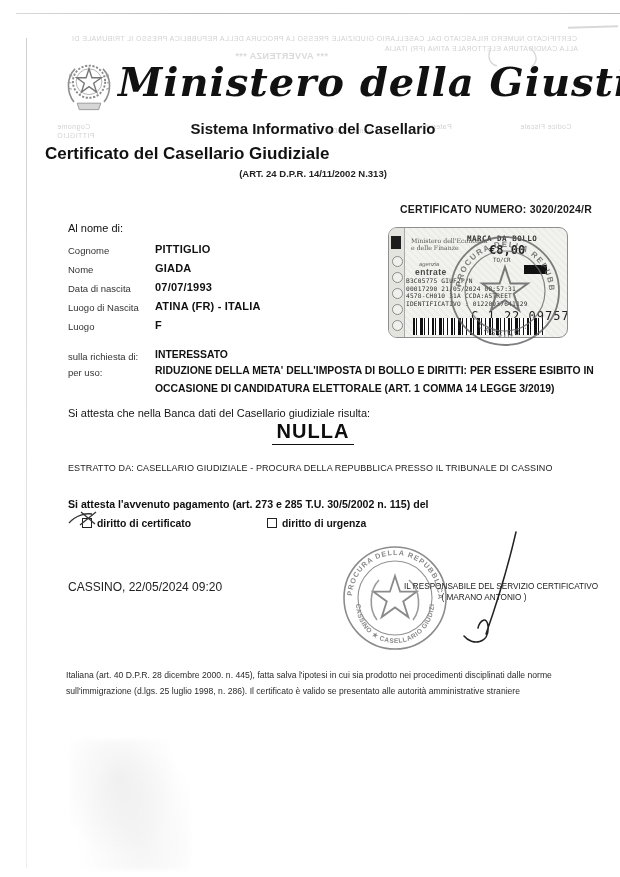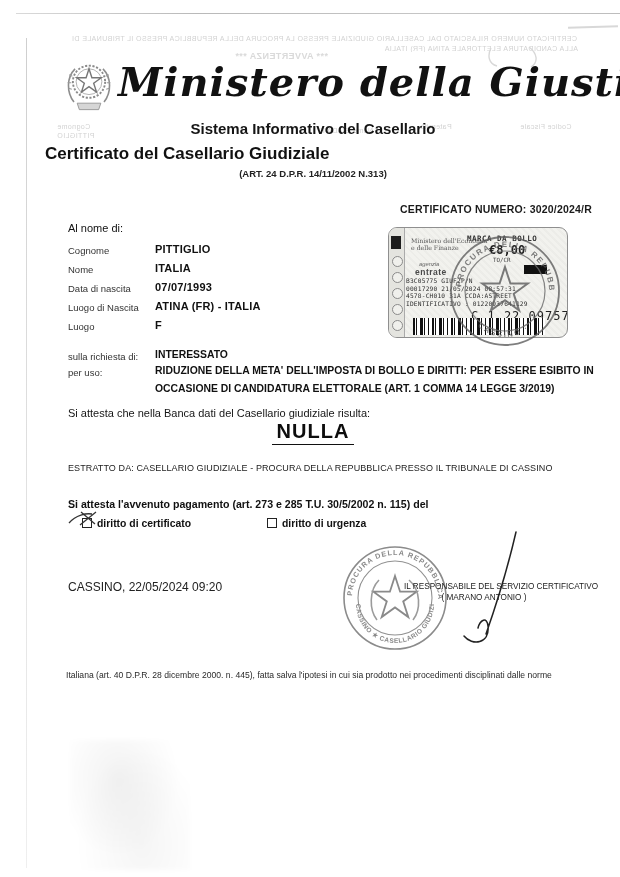--- a/index.html
+++ b/index.html
@@ -139,21 +139,21 @@
   <text font-size="7.5" font-weight="bold" fill="#5c5c5c" letter-spacing="2" font-family="Liberation Sans,sans-serif">
     <textPath href="#arcBotS" startOffset="24">· CASSINO ·</textPath>
   </text>
   <polygon points="58,34 63.4,50.6 80.8,50.6 66.7,60.8 72.1,77.4 58,67.2 43.9,77.4 49.3,60.8 35.2,50.6 52.6,50.6" fill="none" stroke="#5c5c5c" stroke-width="2"></polygon>
 </svg>
 
 <div class="abs intro">Al nome di:</div>
 <div class="abs flabel" style="top:245px;">Cognome</div>
 <div class="abs fvalue" style="top:243px;">PITTIGLIO</div>
 <div class="abs flabel" style="top:264px;">Nome</div>
-<div class="abs fvalue" style="top:262px;">ITALIA</div>
+<div class="abs fvalue" style="top:262px;">GIADA</div>
 <div class="abs flabel" style="top:283px;">Data di nascita</div>
 <div class="abs fvalue" style="top:281px;">07/07/1993</div>
 <div class="abs flabel" style="top:302px;">Luogo di Nascita</div>
 <div class="abs fvalue" style="top:300px;">ATINA (FR) - ITALIA</div>
 <div class="abs flabel" style="top:321px;">Luogo</div>
 <div class="abs fvalue" style="top:319px;">F</div>
 
 <div class="abs rlabel" style="top:351px;">sulla richiesta di:</div>
 <div class="abs rvalue" style="top:349px;">INTERESSATO</div>
 <div class="abs rlabel" style="top:367px;">per uso:</div>
@@ -200,13 +200,14 @@
   <div class="nowrap">IL RESPONSABILE DEL SERVIZIO CERTIFICATIVO</div>
   <div class="name nowrap">( MARANO ANTONIO )</div>
 </div>
 
 <svg class="abs" style="left:450px;top:528px;" width="90" height="130">
   <path d="M66,4 C60,30 48,72 36,106 M14,108 C22,118 40,116 38,98 C37,88 30,92 28,100" stroke="#222" stroke-width="1.5" fill="none" stroke-linecap="round"></path>
 </svg>
 
 <div class="abs footer">
   <div class="nowrap">Italiana (art. 40 D.P.R. 28 dicembre 2000. n. 445), fatta salva l'ipotesi in cui sia prodotto nei procedimenti disciplinati dalle norme</div>
+  <div class="nowrap">sull'immigrazione (d.lgs. 25 luglio 1998, n. 286).  Il certificato è valido se presentato alle autorità amministrative straniere</div>
 </div>
 
 </body></html>

